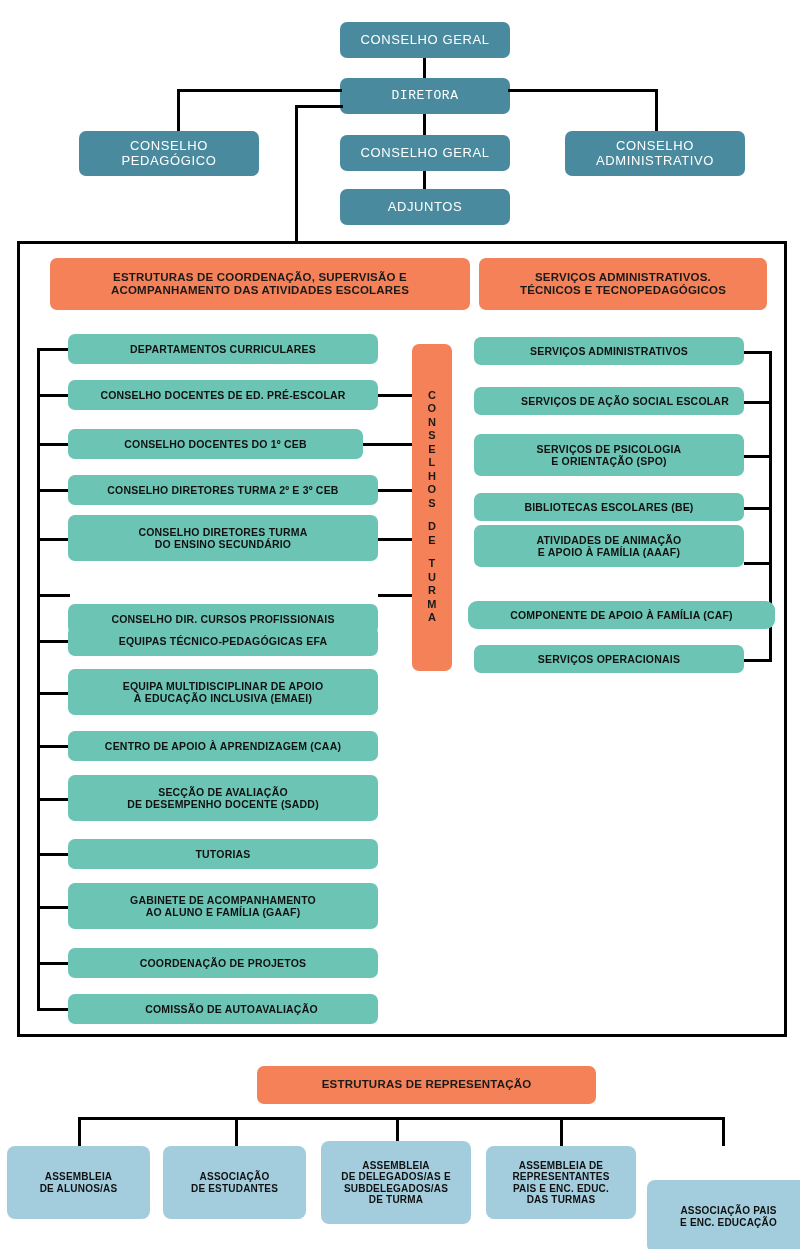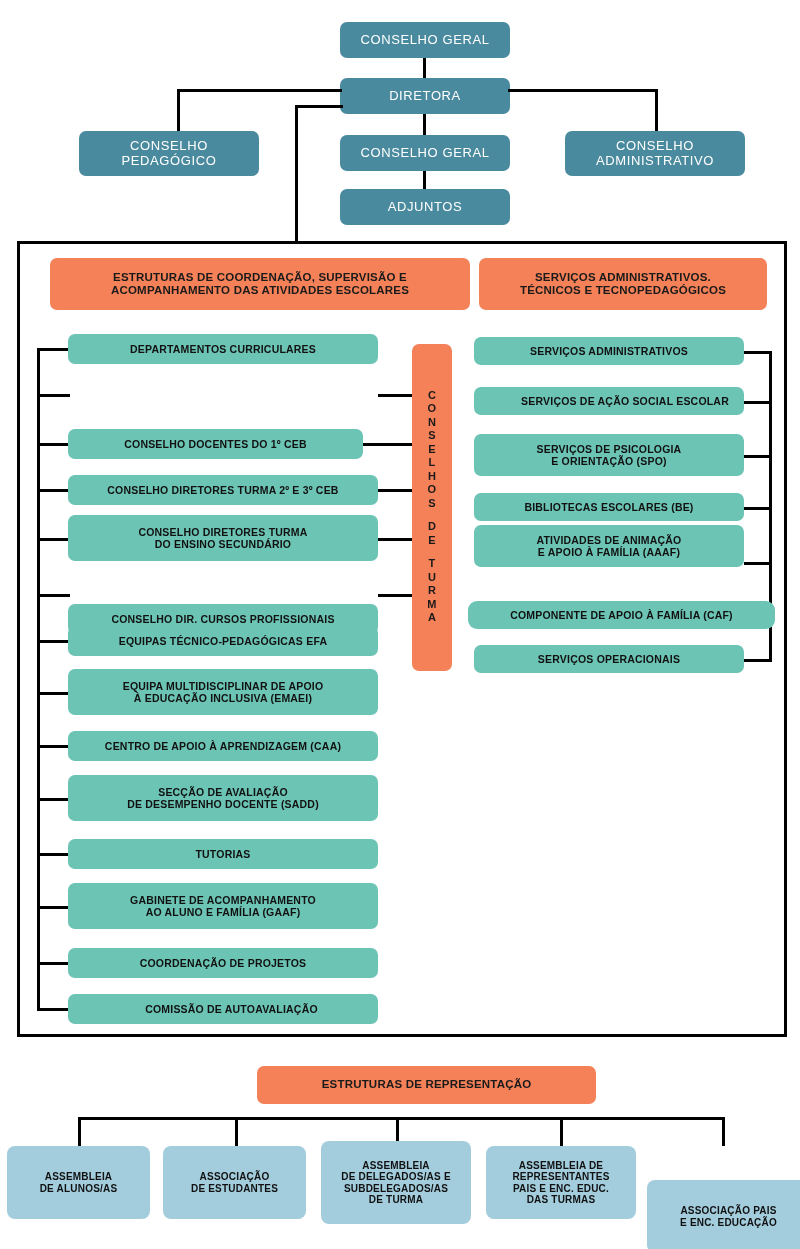--- a/index.html
+++ b/index.html
@@ -94,21 +94,21 @@
 <body>
 
 <div id="chart">
 
   <div class="node teal-dark" style="left:340px; top:22px; width:170px; height:36px;">
     <span>CONSELHO GERAL</span>
   </div>
 
   <div class="ln v" style="left:423px; top:58px; height:20px;"></div>
 
-  <div class="node teal-dark" style="left:340px; top:78px; width:170px; height:36px;">
+  <div class="node teal-dark" style="left:340px; top:78px; width:170px; height:36px;font-family:Liberation Mono, monospace;">
     <span>DIRETORA</span>
   </div>
 
   <div class="ln h" style="left:177px; top:89px; width:165px;"></div>
   <div class="ln v" style="left:177px; top:89px; height:42px;"></div>
 
   <div class="ln h" style="left:508px; top:89px; width:150px;"></div>
   <div class="ln v" style="left:655px; top:89px; height:42px;"></div>
 
   <div class="ln h" style="left:295px; top:105px; width:48px;"></div>
@@ -160,20 +160,22 @@
   <div class="ln h" style="left:37px; top:692px; width:33px;"></div>
   <div class="ln h" style="left:37px; top:745px; width:33px;"></div>
   <div class="ln h" style="left:37px; top:798px; width:33px;"></div>
   <div class="ln h" style="left:37px; top:853px; width:33px;"></div>
   <div class="ln h" style="left:37px; top:906px; width:33px;"></div>
   <div class="ln h" style="left:37px; top:962px; width:33px;"></div>
   <div class="ln h" style="left:37px; top:1008px; width:33px;"></div>
 
   <div class="node mint" style="left:68px; top:334px; width:310px; height:30px;">
     <span>DEPARTAMENTOS CURRICULARES</span></div>
+  <div class="node mint" style="left:68px; top:380px; width:310px; height:30px;">
+    <span>CONSELHO DOCENTES DE ED. PRÉ-ESCOLAR</span></div>
   <div class="node mint" style="left:68px; top:429px; width:295px; height:30px;">
     <span>CONSELHO DOCENTES DO 1º CEB</span></div>
   <div class="node mint" style="left:68px; top:475px; width:310px; height:30px;">
     <span>CONSELHO DIRETORES TURMA 2º E 3º CEB</span></div>
   <div class="node mint" style="left:68px; top:515px; width:310px; height:46px;">
     <span>CONSELHO DIRETORES TURMA
 DO ENSINO SECUNDÁRIO</span></div>
   <div class="node mint" style="left:68px; top:580px; width:310px; height:30px;margin-top:24px;">
     <span>CONSELHO DIR. CURSOS PROFISSIONAIS</span></div>
   <div class="node mint" style="left:68px; top:626px; width:310px; height:30px;">

